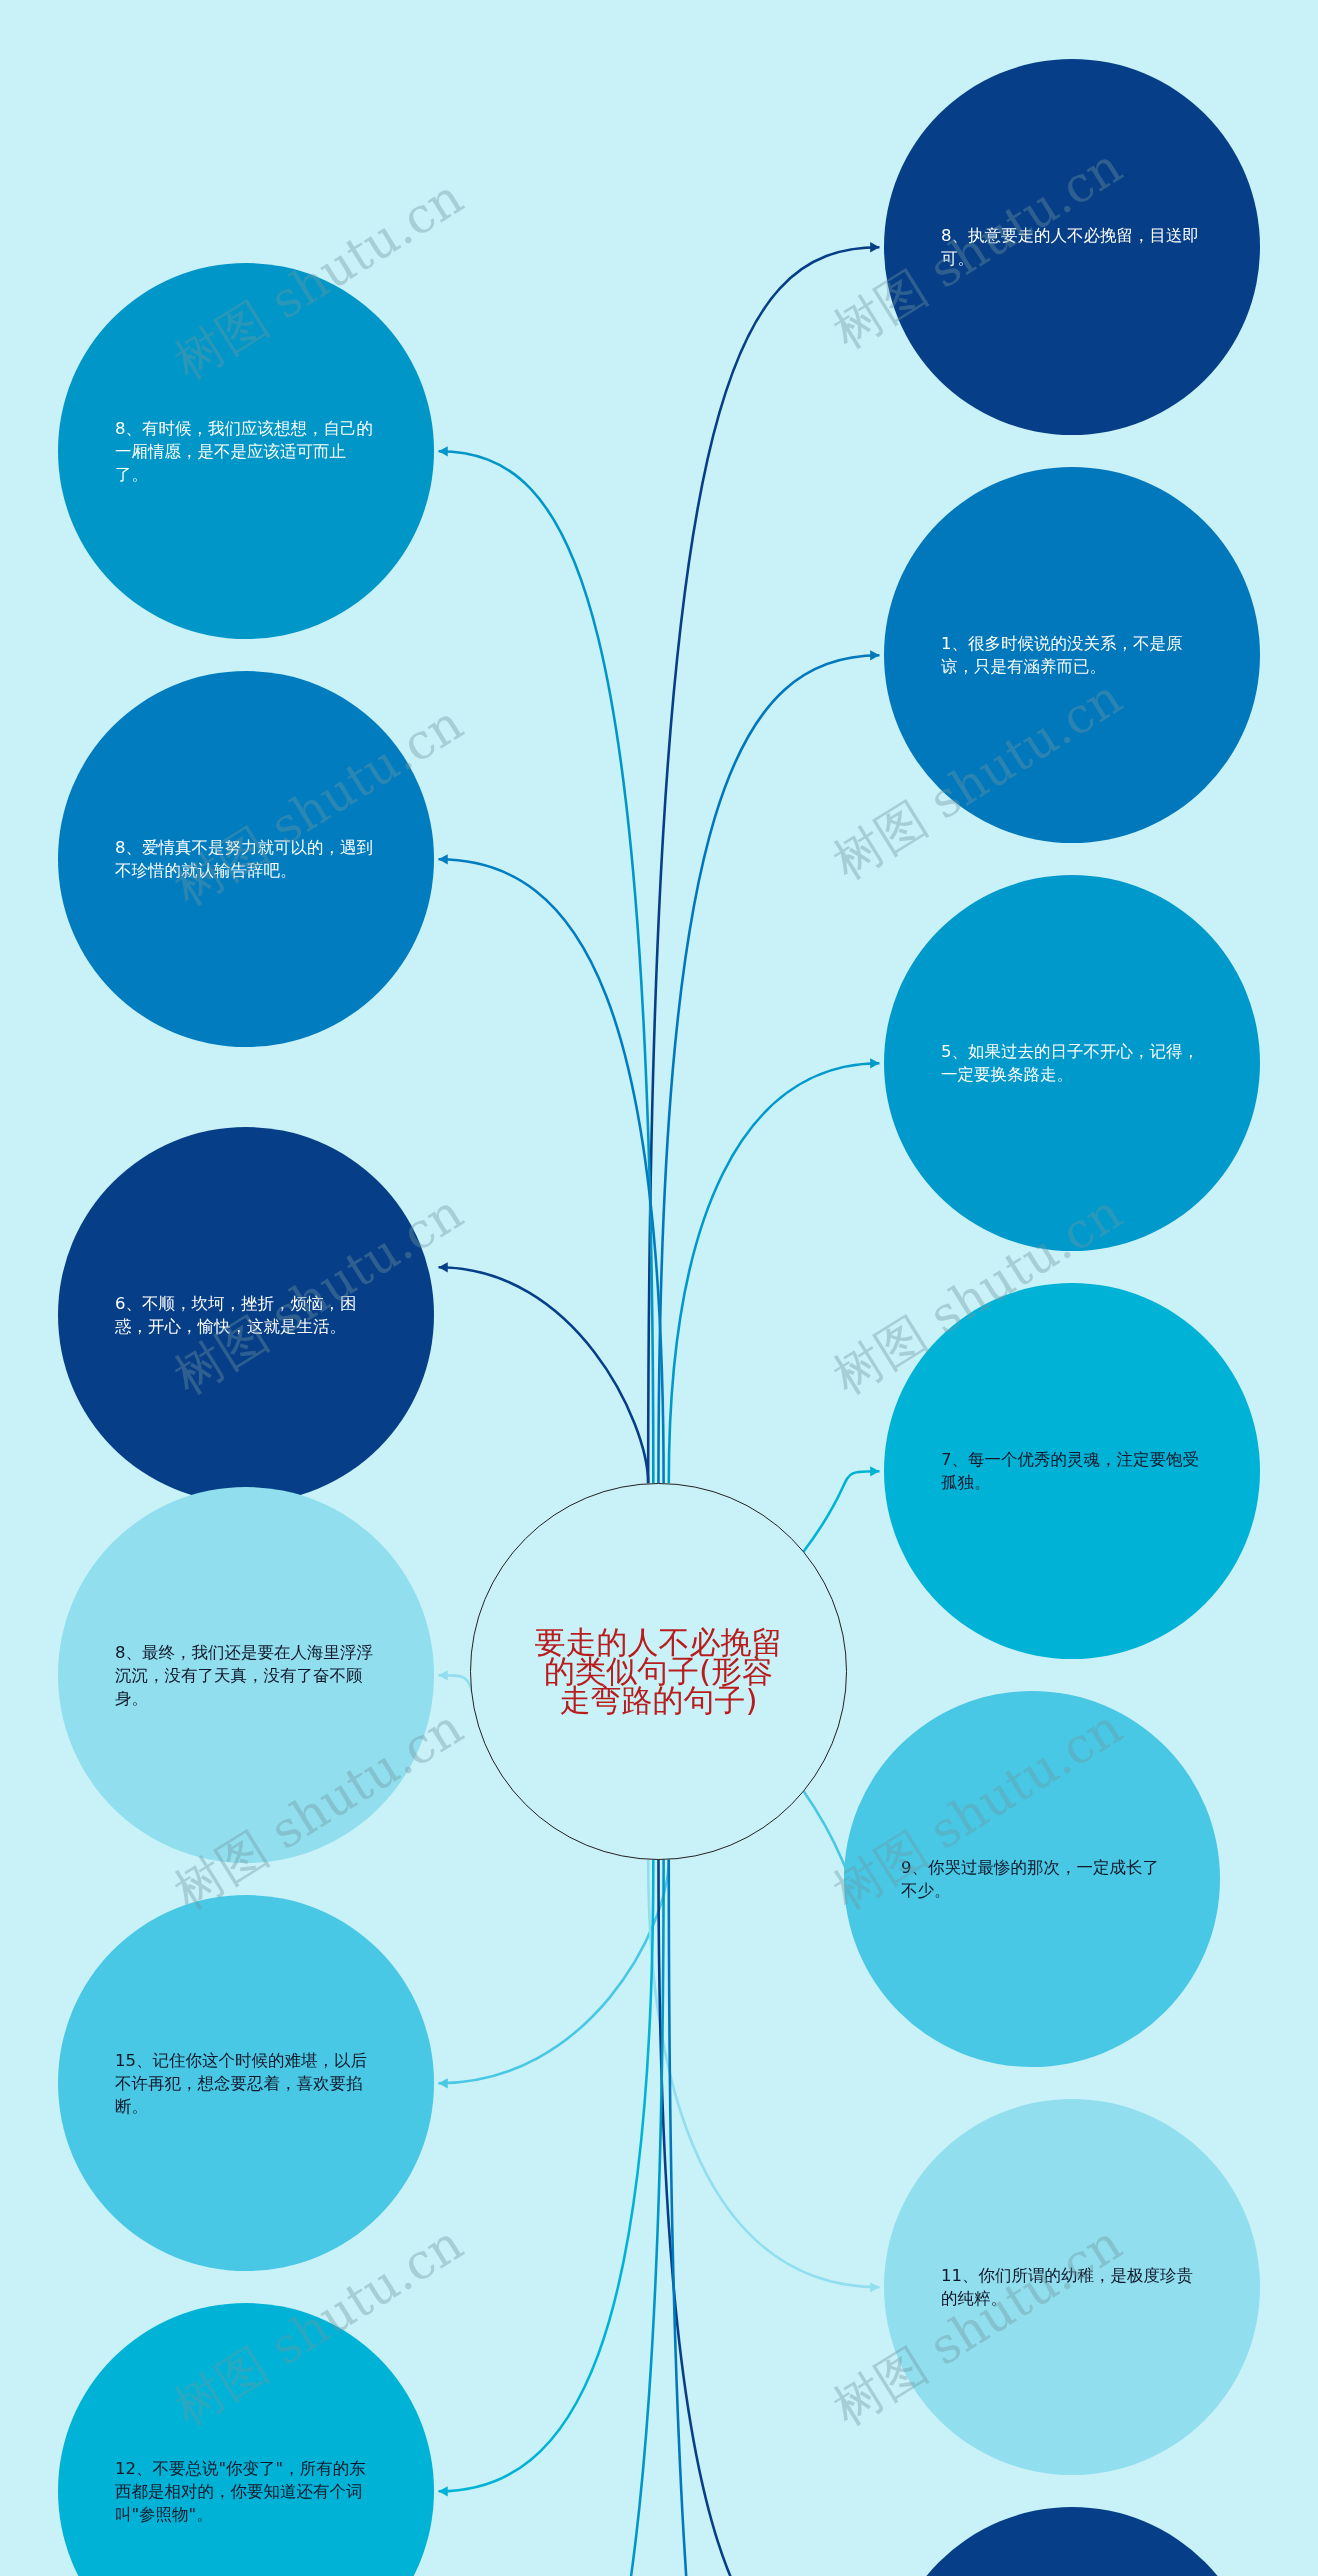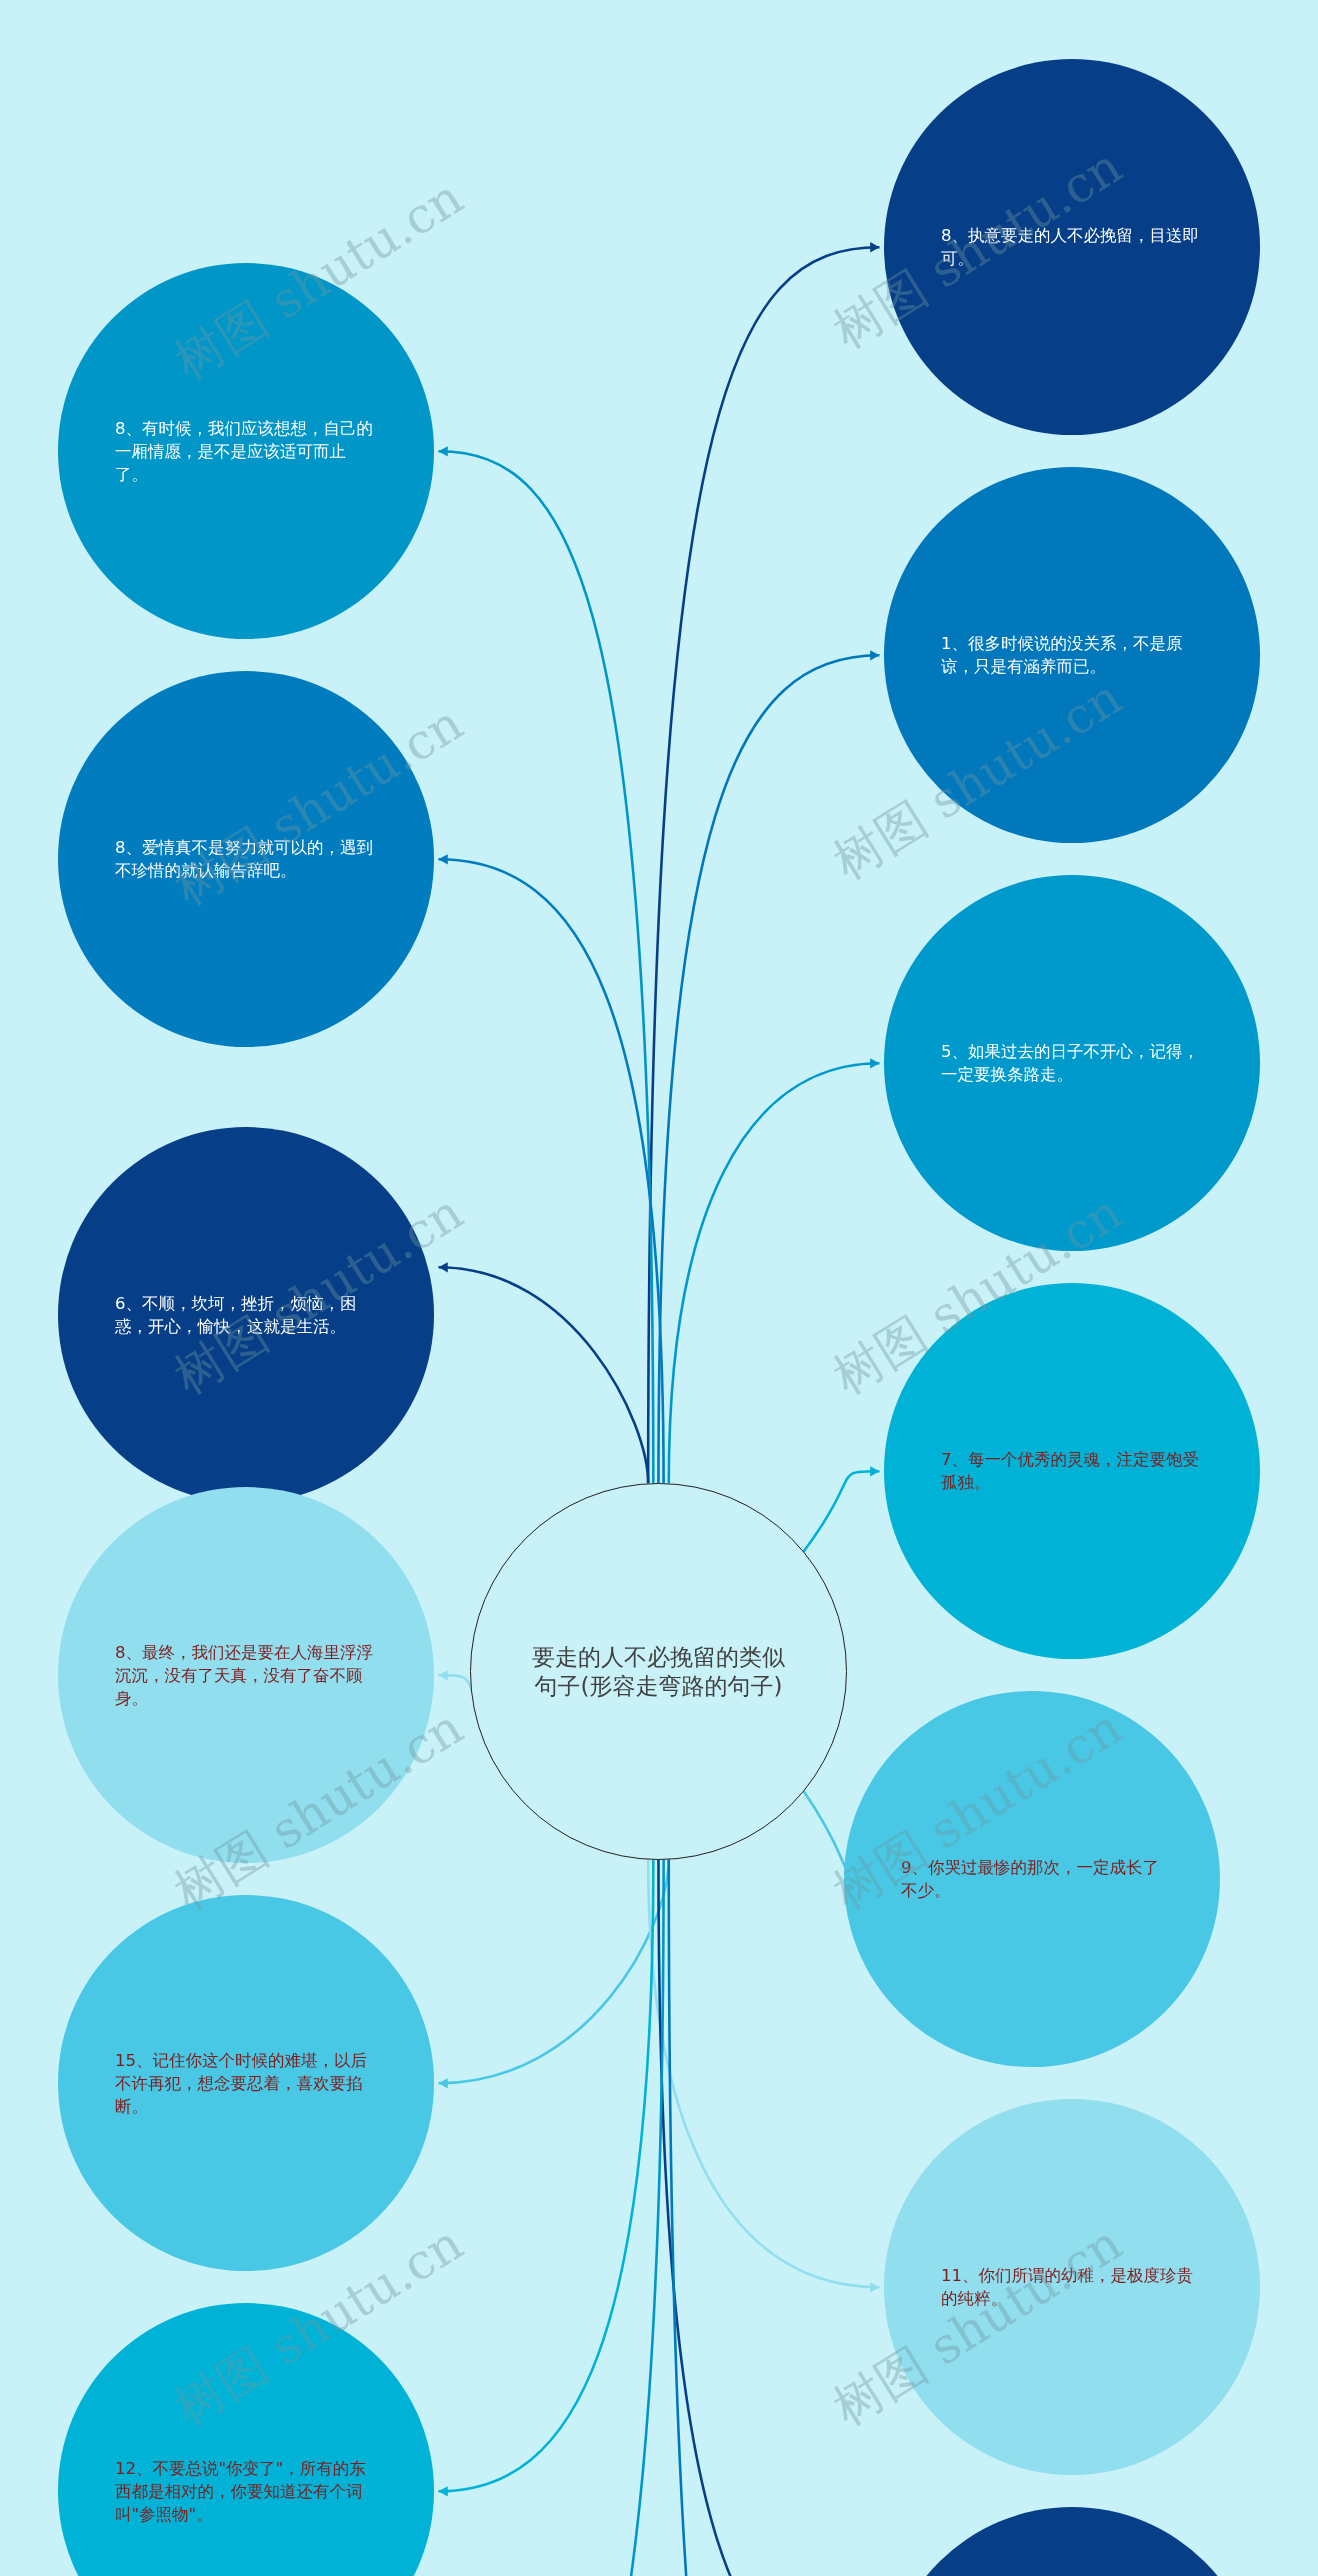--- a/index.html
+++ b/index.html
@@ -1,23 +1,23 @@
 <!DOCTYPE html>
 <html style="font-size:8.2px"><head>
 <meta charset="utf-8">
 <style>
   html, body { margin:0; padding:0; }
   body { width:1319px; height:3348px; background:#C9F1F8; position:relative; overflow:hidden; font-family:"DejaVu Sans", sans-serif; }
   #edges { position:absolute; left:0; top:0; width:1319px; height:3348px; z-index:1; }
   .node { position:absolute; border-radius:50%; width:376px; height:376px; z-index:2; box-sizing:border-box; }
   .node .txt { position:absolute; left:57px; right:57px; top:0; bottom:0; display:flex; align-items:center; font-size:16.5px; line-height:23px; }
-  .node.light .txt { color:#7f1d1d; }
+  .node.light .txt { color:#0f172a; }
   .node.dark .txt { color:#ffffff; }
   .center { position:absolute; left:470px; top:1483px; width:377px; height:377px; border-radius:50%; border:1.5px solid #222; background:#C9F1F8; z-index:2; box-sizing:border-box; display:flex; align-items:center; justify-content:center; }
-  .center .ctxt { width:258px; text-align:center; font-size:23px; line-height:29px; color:#404040; }
+  .center .ctxt { width:258px; text-align:center; font-size:31px; line-height:29px; color:#b91c1c; }
   .wm { position:absolute; z-index:3; color:rgba(110,150,160,0.38); font-family:"DejaVu Serif", serif; font-size:49px; transform:rotate(-32deg); white-space:nowrap; pointer-events:none; }
 </style>
 </head>
 <body>
 
 <svg id="edges" viewBox="0 0 2560 6499" xmlns="http://www.w3.org/2000/svg">
     <path d="M1258,2879 C1258,780 1415.15,480 1707,480" fill="none" stroke="#063F87" stroke-width="5"></path>
     <path d="M1707,480 L1689,470 L1689,490 Z" fill="#063F87"></path>
     <path d="M1268,2879 C1268,1176 1122.05,876 851,876" fill="none" stroke="#0096C7" stroke-width="5"></path>
     <path d="M851,876 L869,866 L869,886 Z" fill="#0096C7"></path>

